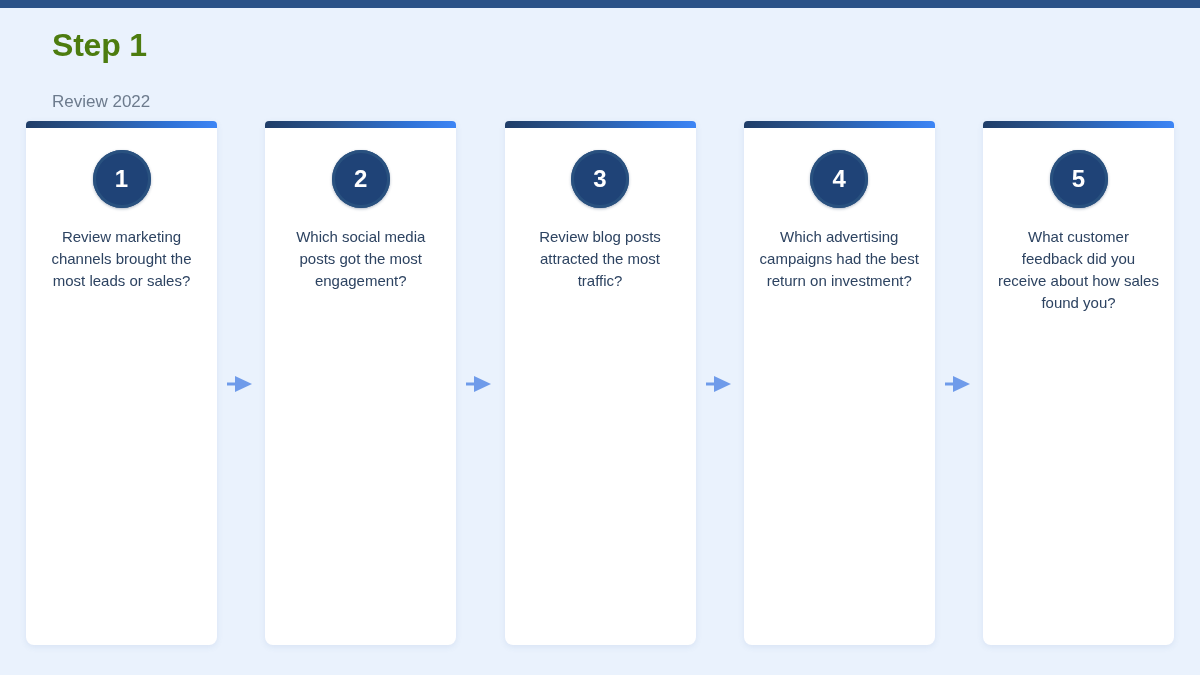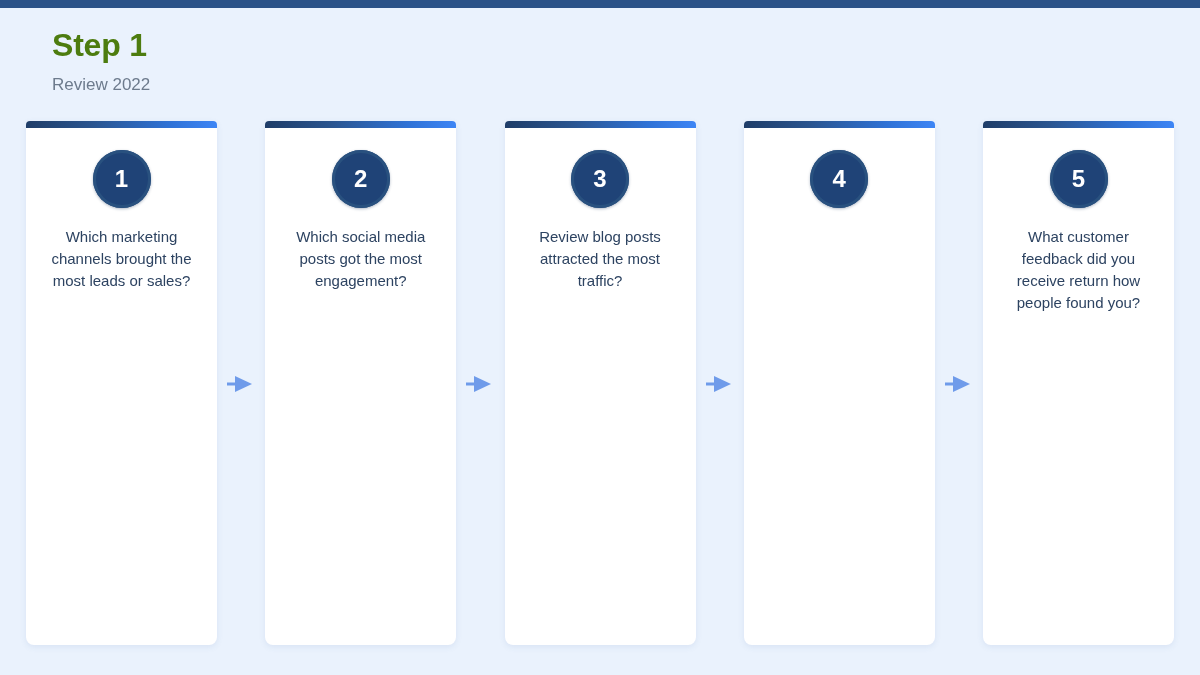--- a/index.html
+++ b/index.html
@@ -34,21 +34,21 @@
     font-weight: bold;
     color: #4d7c0f;
     letter-spacing: -0.2px;
     line-height: 38px;
     margin: 0;
   }
   .page-subtitle {
     font-size: 17px;
     color: #6d7b8d;
     line-height: 22px;
-    margin: 10px 0 0 0;
+    margin: 27px 0 0 0;
     font-weight: normal;
   }
 
   .cards-row {
     position: absolute;
     top: 121px;
     left: 26px;
     width: 1148px;
     height: 524px;
     display: flex;
@@ -124,21 +124,21 @@
   <p class="page-subtitle">Review 2022</p>
 </div>
 
 <div class="cards-row">
 
   <div class="step-card">
     <div class="card-topbar"></div>
     <div class="step-badge">
       <span class="step-badge-number">1</span>
     </div>
-    <div class="card-question">Which marketing channels brought the most leads or sales?</div>
+    <div class="card-question">Review marketing channels brought the most leads or sales?</div>
   </div>
 
   <div class="arrow-connector">
     <svg width="28" height="20" viewBox="0 0 28 20" xmlns="http://www.w3.org/2000/svg" aria-hidden="true">
       <rect x="0" y="8.5" width="11" height="3" fill="#6f9bea"></rect>
       <polygon points="8,2 25,10 8,18" fill="#6f9bea"></polygon>
     </svg>
   </div>
 
   <div class="step-card">
@@ -169,30 +169,31 @@
       <rect x="0" y="8.5" width="11" height="3" fill="#6f9bea"></rect>
       <polygon points="8,2 25,10 8,18" fill="#6f9bea"></polygon>
     </svg>
   </div>
 
   <div class="step-card">
     <div class="card-topbar"></div>
     <div class="step-badge">
       <span class="step-badge-number">4</span>
     </div>
+    <div class="card-question">Which advertising campaigns had the best return on investment?</div>
   </div>
 
   <div class="arrow-connector">
     <svg width="28" height="20" viewBox="0 0 28 20" xmlns="http://www.w3.org/2000/svg" aria-hidden="true">
       <rect x="0" y="8.5" width="11" height="3" fill="#6f9bea"></rect>
       <polygon points="8,2 25,10 8,18" fill="#6f9bea"></polygon>
     </svg>
   </div>
 
   <div class="step-card">
     <div class="card-topbar"></div>
     <div class="step-badge">
       <span class="step-badge-number">5</span>
     </div>
-    <div class="card-question">What customer feedback did you receive return how people found you?</div>
+    <div class="card-question">What customer feedback did you receive about how sales found you?</div>
   </div>
 
 </div>
 
 </body></html>

